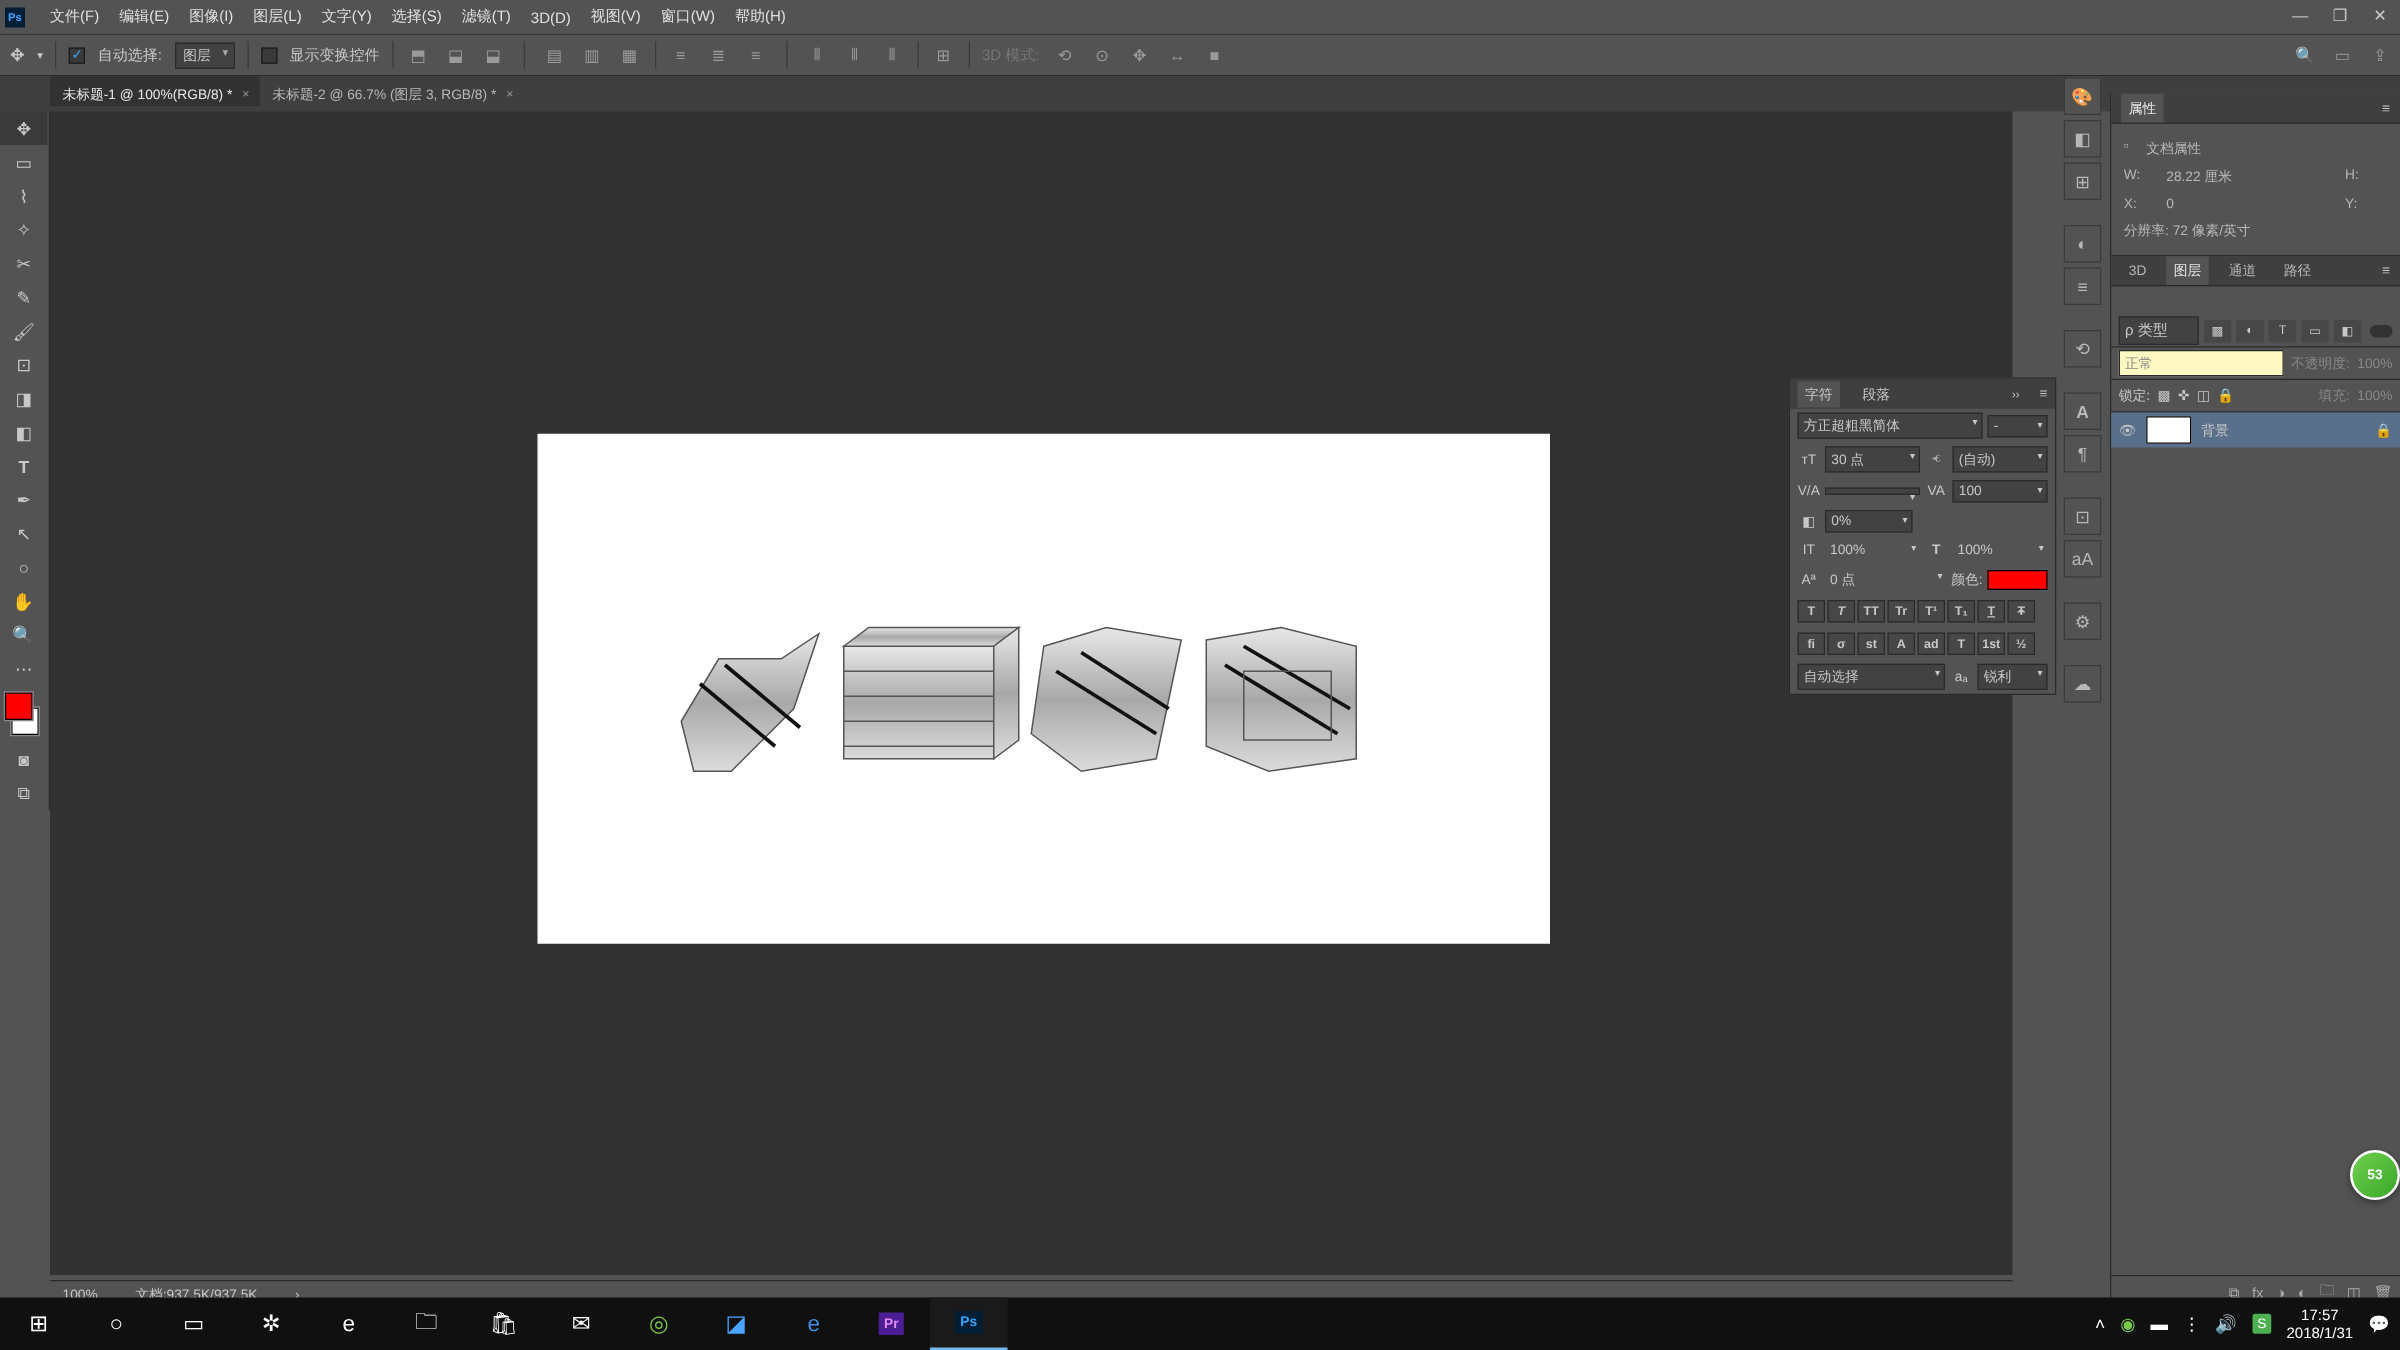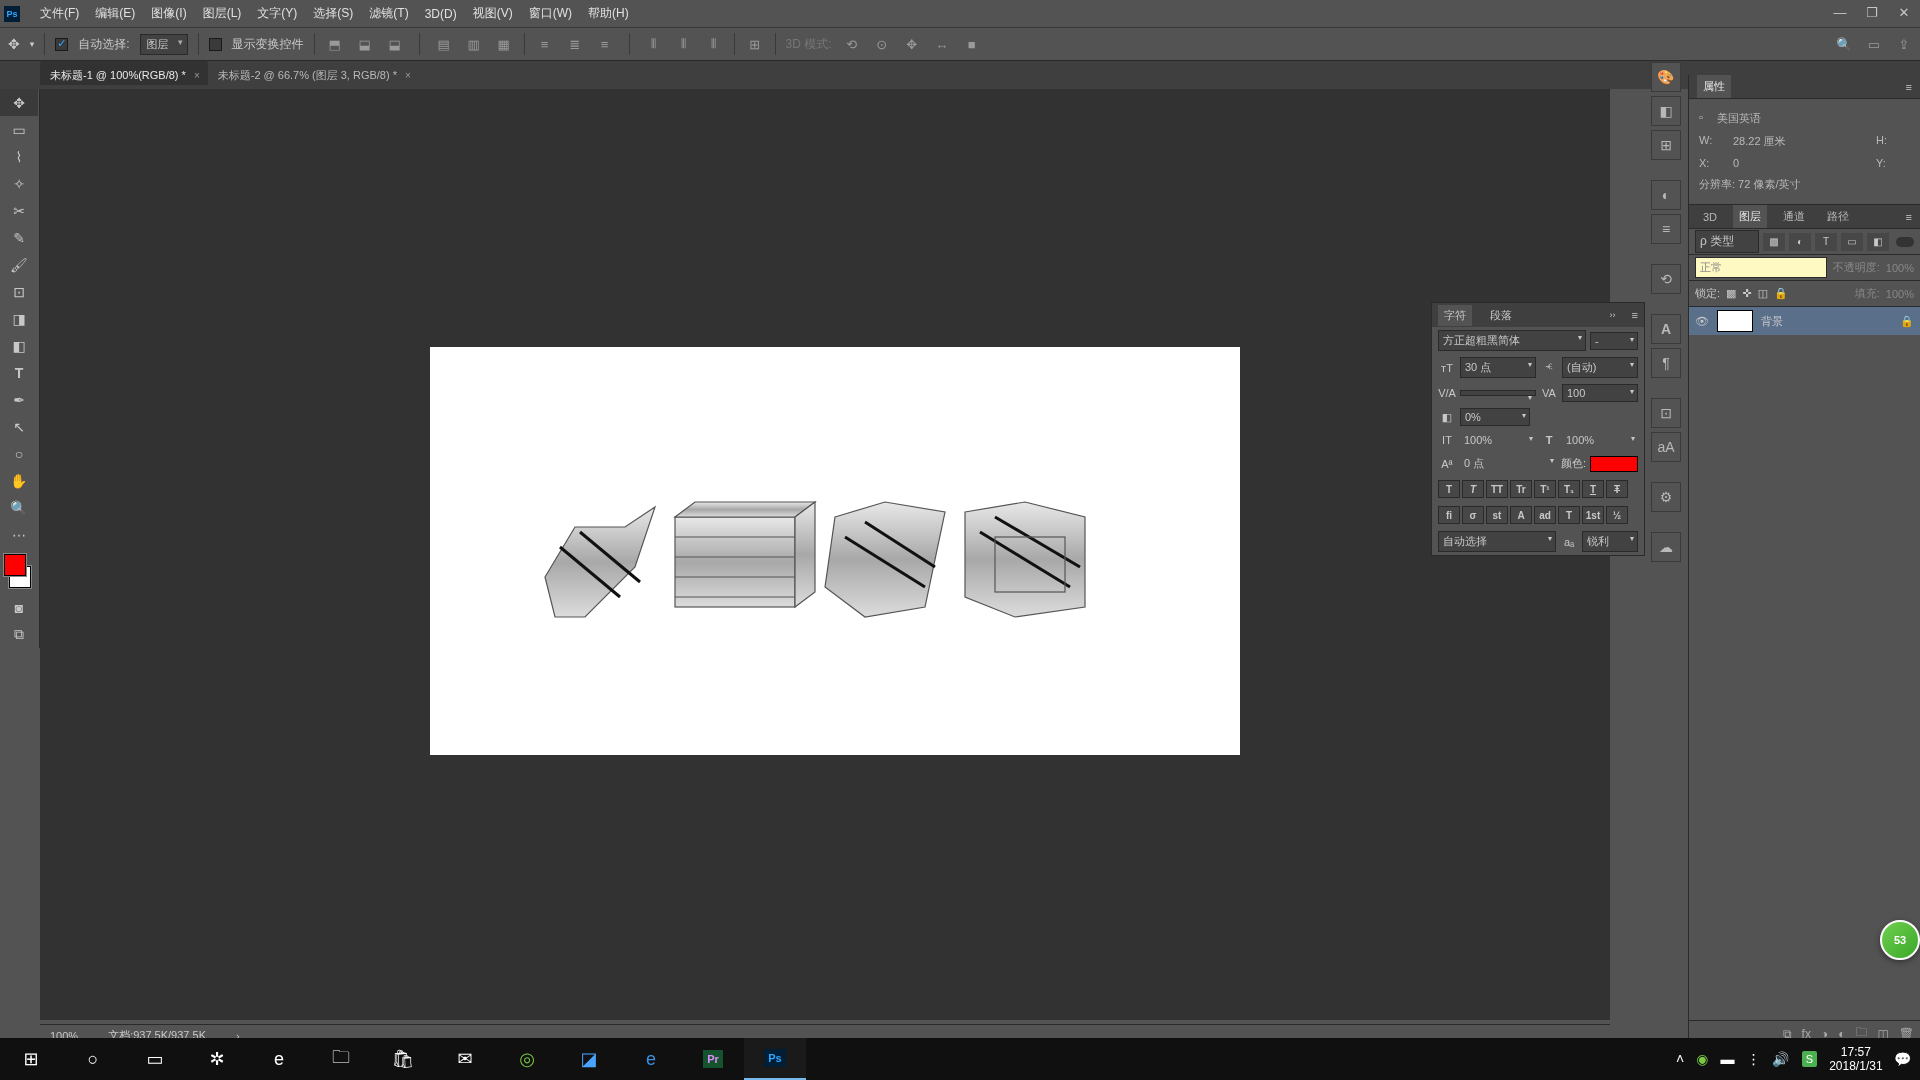--- a/index.html
+++ b/index.html
@@ -70,21 +70,21 @@
 #right-panels { position:absolute; right:0; top:75px; width:232px; bottom:34px; background:#535353; border-left:1px solid #2a2a2a; display:flex; flex-direction:column; }
 .panel-header { height:24px; background:#3f3f3f; display:flex; align-items:center; padding:0 8px; font-size:11px; gap:10px; border-bottom:1px solid #2a2a2a;text-align:right; }
 .panel-header .ptab { padding:4px 6px; color:#b8b8b8; }
 .panel-header .ptab.active { background:#535353; color:#e8e8e8; }
 #props-body { padding:8px 10px; font-size:11px; color:#b8b8b8; }
 #props-body .prow { display:flex; gap:14px; padding:4px 0; }
 #props-body .prow .pl { width:20px; }
 
 
 #layers-panel { flex:1; display:flex; flex-direction:column; border-top:1px solid #2a2a2a; }
-#layers-panel .filter-row { height:26px; display:flex; align-items:center; padding:4px 6px; gap:4px; border-bottom:1px solid #2a2a2a; }
+#layers-panel .filter-row { height:26px; display:flex; align-items:center; padding:4px 6px; gap:4px; border-bottom:1px solid #2a2a2a;margin-top:23px; }
 #layers-panel .filter-row .f { width:22px; height:18px; background:#474747; font-size:10px; display:flex; align-items:center; justify-content:center; }
 #layers-panel .blend-row, #layers-panel .lock-row { height:26px; display:flex; align-items:center; padding:0 6px; gap:6px; font-size:11px; border-bottom:1px solid #2a2a2a; }
 #layers-panel .blend-row .dd2 { flex:1; background:#fef9c3; border:1px solid #2a2a2a; padding:2px 4px; color:#888; }
 #layers-panel .layer { height:28px; display:flex; align-items:center; padding:0 6px; gap:8px; background:#5a6f8a; font-size:11px; }
 #layers-panel .layer .eye { width:14px; }
 #layers-panel .layer .thumb { width:36px; height:22px; background:#fff; border:1px solid #000; }
 #layers-panel .bottom-icons { height:26px; display:flex; align-items:center; justify-content:flex-end; padding:0 6px; gap:10px; border-top:1px solid #2a2a2a; margin-top:auto; font-size:12px; color:#aaa; }
 
 
 #taskbar { position:absolute; left:0; right:0; bottom:0; height:42px; background:#101010; display:flex; align-items:center; }
@@ -339,21 +339,21 @@
 </div>
 
 <div id="right-panels">
   <div class="panel-header">
     <span class="ptab active">属性</span>
     <span style="margin-left:auto">≡</span>
   </div>
   <div id="props-body">
     <div class="prow">
         <span>▫</span> 
-        <span>美国英语</span>
+        <span>文档属性</span>
       </div>
     <div class="prow">
       <span class="pl">W:</span>
       <span>28.22 厘米</span>
       <span class="pl" style="margin-left:auto">H:</span>
       <span></span>
     </div>
     <div class="prow">
       <span class="pl">X:</span>
       <span>0</span>
@@ -422,21 +422,21 @@
   <div class="tbtn">▭</div>
   <div class="tbtn">✲</div>
   <div class="tbtn">e</div>
   <div class="tbtn">🗀</div>
   <div class="tbtn">🛍</div>
   <div class="tbtn">✉</div>
   <div class="tbtn" style="color:#7ac943">◎</div>
   <div class="tbtn" style="color:#4aa3ff">◪</div>
   <div class="tbtn" style="color:#3b8ee0">e</div>
   <div class="tbtn">
-      <span style="background:#14532d;color:#e38cff;padding:3px 4px;font-size:11px;font-weight:bold">Pr</span>
+      <span style="background:#4c1d95;color:#e38cff;padding:3px 4px;font-size:11px;font-weight:bold">Pr</span>
     </div>
   <div class="tbtn active">
       <span style="background:#001e36;color:#31a8ff;padding:3px 4px;font-size:11px;font-weight:bold">Ps</span>
     </div>
   <div class="tray">
     <span class="tray-icon">˄</span>
     <span class="tray-icon" style="color:#7ac943">◉</span>
     <span class="tray-icon">▬</span>
     <span class="tray-icon">⋮</span>
     <span class="tray-icon">🔊</span>

